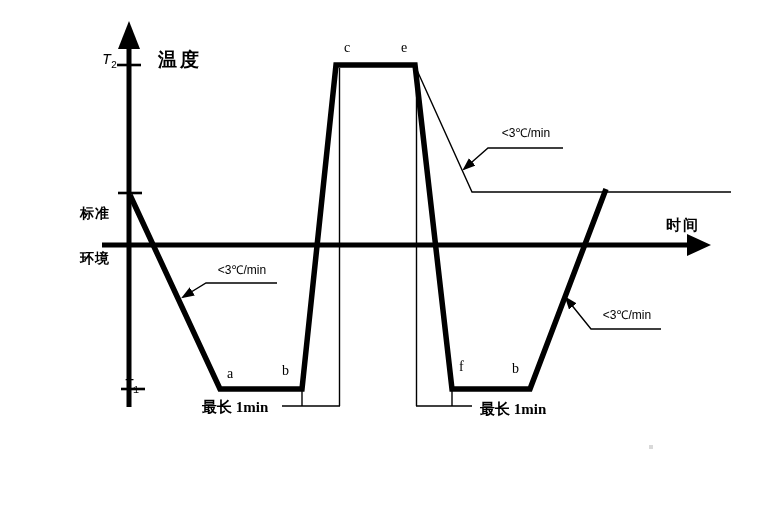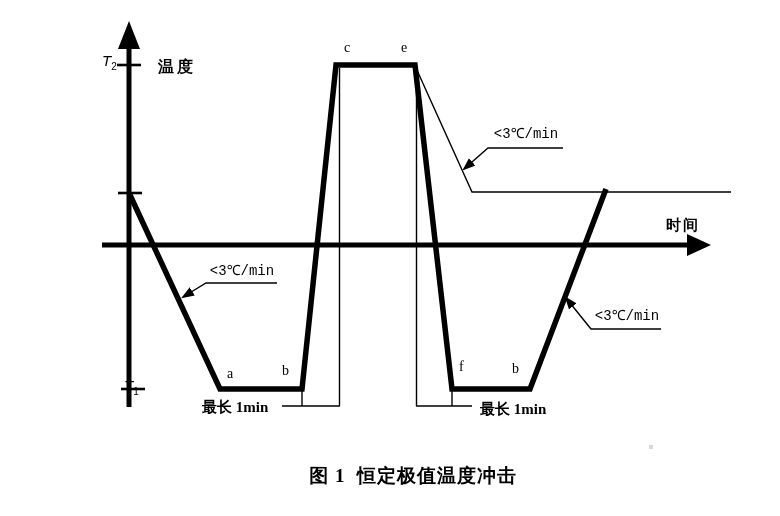--- a/index.html
+++ b/index.html
@@ -4,22 +4,22 @@
 <style>
   html,body{margin:0;padding:0;background:#ffffff;}
   .canvas{
     position:relative;width:780px;height:516px;background:#ffffff;overflow:hidden;
     font-family:"Liberation Serif", serif;color:#000;
   }
   .canvas svg{position:absolute;left:0;top:0;}
   .t{position:absolute;color:#000;white-space:pre;line-height:1.1;}
   .cjk{font-family:"Liberation Serif", serif;font-weight:600;}
   .pt{font-size:14px;font-family:"Liberation Serif", serif;}
-  .ann{font-size:14px;text-align:center;font-family:Liberation Mono, monospace;}
-  .tick-label{font-size:15px;font-family:Liberation Sans, sans-serif;}
+  .ann{font-size:12px;text-align:center;font-family:Liberation Sans, sans-serif;}
+  .tick-label{font-size:15px;font-family:Liberation Mono, monospace;}
   .tick-label i{font-style:italic;}
   .tick-label sub{font-size:10px;}
   .stdenv{font-size:14px;line-height:15px;letter-spacing:1px;}
   .dur{font-size:15px;}
   .caption{font-size:19px;font-weight:bold;text-align:center;letter-spacing:1px;}
   .speck{position:absolute;width:4px;height:4px;background:#b9b9b9;opacity:.55;}
 </style>
 </head>
 <body>
 
@@ -53,37 +53,40 @@
     <line x1="452" y1="391" x2="452" y2="406" stroke="#000" stroke-width="1.4"></line>
     <line x1="416" y1="406" x2="472" y2="406" stroke="#000" stroke-width="1.6"></line>
 
     <polyline points="416,68 472,192 731,192" fill="none" stroke="#000" stroke-width="1.4"></polyline>
 
     <path d="M277,283 L206,283 L183,297" fill="none" stroke="#000" stroke-width="1.4" marker-end="url(#arr)"></path>
     <path d="M563,148 L488,148 L464,169" fill="none" stroke="#000" stroke-width="1.4" marker-end="url(#arr)"></path>
     <path d="M661,329 L591,329 L566,298" fill="none" stroke="#000" stroke-width="1.4" marker-end="url(#arr)"></path>
   </svg>
 
-  <div class="t cjk" style="left:158px;top:58px;font-size:16px;letter-spacing:3px;">温度</div>
+  <div class="t cjk" style="left:158px;top:50px;font-size:19px;letter-spacing:3px;">温度</div>
   <div class="t cjk" style="left:666px;top:217px;font-size:15px;letter-spacing:2px;">时间</div>
 
   <div class="t tick-label" style="left:102px;top:53px;"><i>T</i><sub>2</sub></div>
+  <div class="t cjk stdenv" style="left:80px;top:176px;">
+    <div>标准</div>
+    <div>环境</div>
+  </div>
   <div class="t tick-label" style="left:104px;top:378px;margin-left:20px;"><i>T</i><sub>1</sub></div>
 
   <div class="t pt" style="left:227px;top:366px;">a</div>
   <div class="t pt" style="left:282px;top:363px;">b</div>
   <div class="t pt" style="left:344px;top:40px;">c</div>
   <div class="t pt" style="left:401px;top:40px;">e</div>
   <div class="t pt" style="left:459px;top:359px;">f</div>
   <div class="t pt" style="left:512px;top:361px;">b</div>
 
   <div class="t ann" style="left:203px;top:264px;width:78px;">&lt;3℃/min</div>
   <div class="t ann" style="left:485px;top:127px;width:82px;">&lt;3℃/min</div>
   <div class="t ann" style="left:588px;top:309px;width:78px;">&lt;3℃/min</div>
 
   <div class="t cjk dur" style="left:202px;top:399px;font-weight:600;">最长 1min</div>
   <div class="t cjk dur" style="left:480px;top:401px;font-weight:600;">最长 1min</div>
 
-  <div class="t cjk caption" style="left:243px;top:466px;width:340px;">图 1  恒定极值温度冲击</div>
 
   <div class="speck" style="left:649px;top:445px;"></div>
 
 </div>
 
 </body></html>

